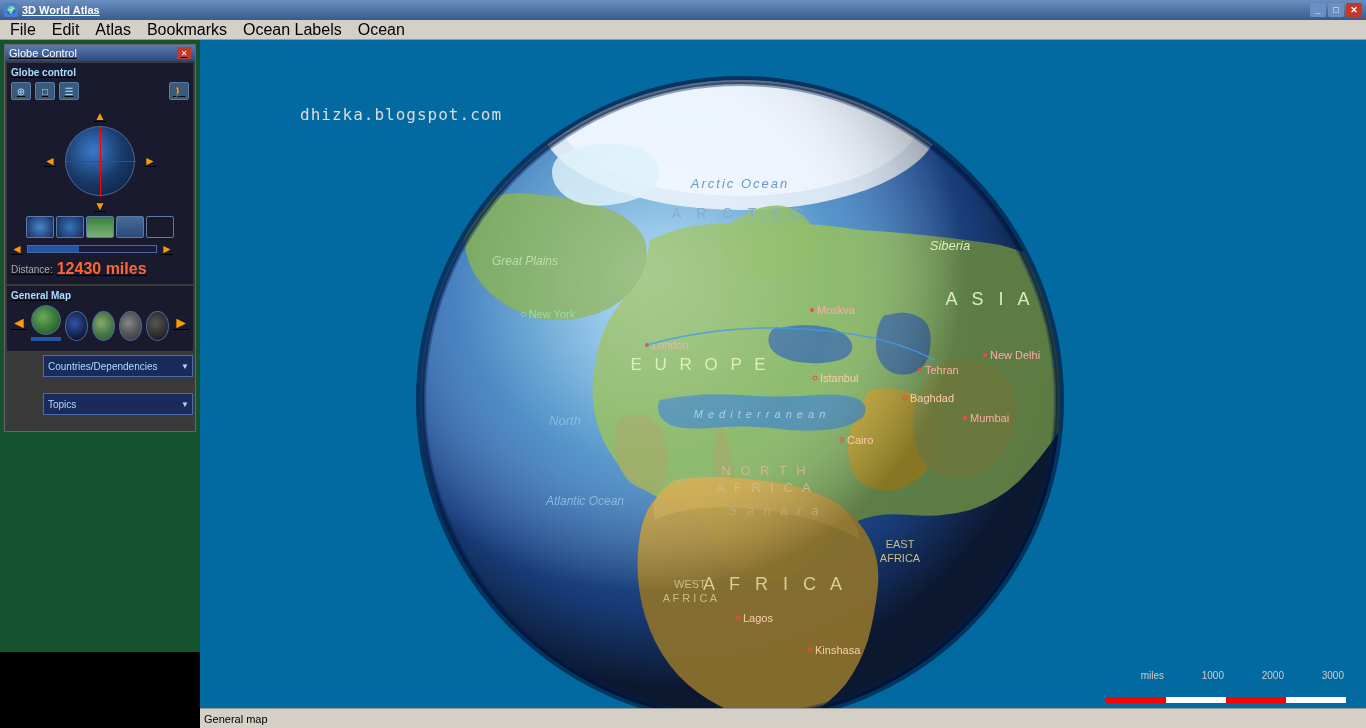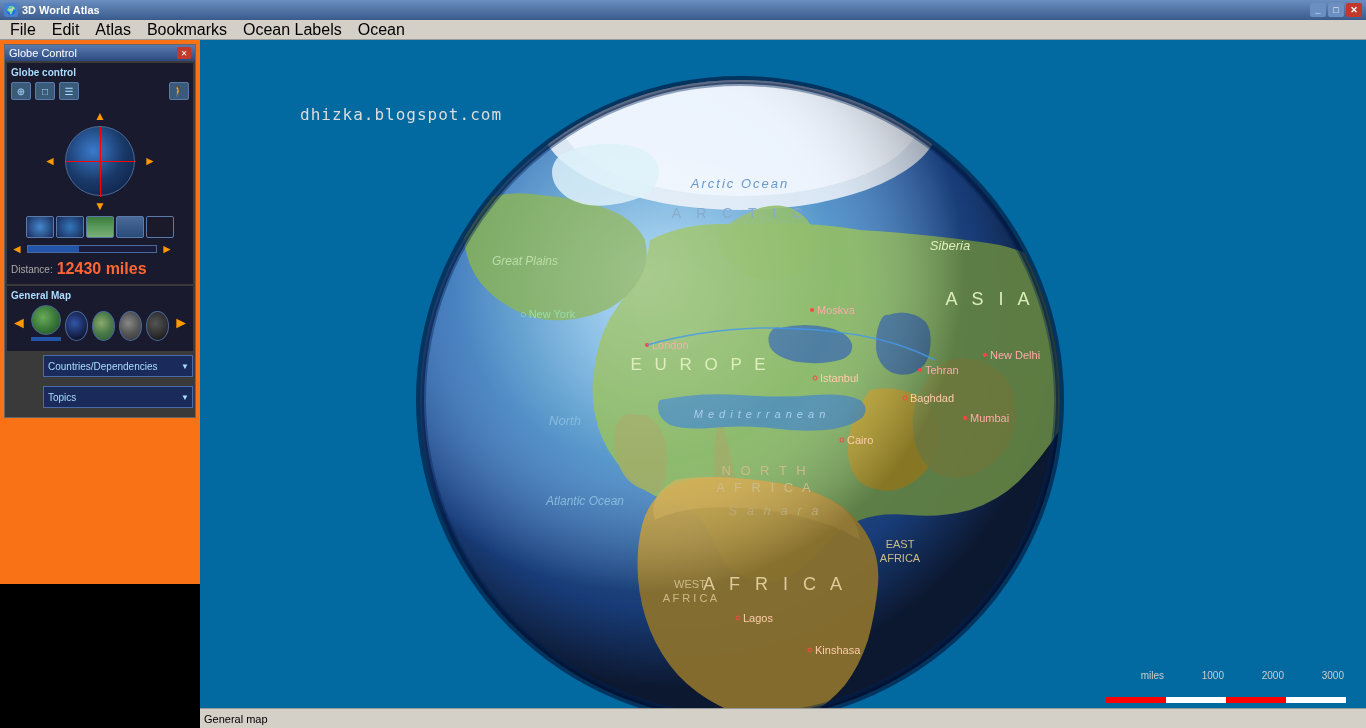--- a/index.html
+++ b/index.html
@@ -27,20 +27,21 @@
       background: #4a7fcc;
       border-radius: 2px;
       display: flex; align-items: center; justify-content: center;
       font-size: 8px; color: white;
     }
     #title-text {
       flex: 1;
       color: white;
       font-size: 11px;
       font-weight: bold;
+      text-decoration: underline;
     }
     #window-controls {
       display: flex; gap: 2px;
     }
     .win-btn {
       width: 16px; height: 14px;
       display: flex; align-items: center; justify-content: center;
       font-size: 9px; cursor: pointer; border-radius: 2px;
       color: white; font-weight: bold;
     }
@@ -68,25 +69,26 @@
     #main-content {
       display: flex;
       width: 1366px;
       height: 688px; 
       background: #000;
     }
 
     
     #left-panel {
       width: 200px;
-      height: 544px;
-      background: #f97316;
+      height: 612px;
+      background: #14532d;
       display: flex;
       flex-direction: column;
       flex-shrink: 0;
+      text-decoration: underline;
     }
 
     
     #globe-control-window {
       background: #3a3a3a;
       border: 1px solid #666;
       margin: 4px;
       flex-shrink: 0;
     }
     #globe-control-title {
@@ -237,21 +239,21 @@
       width: 30px; height: 4px;
       background: #2255aa;
       margin-top: 2px;
     }
 
     
     #dropdowns {
       margin: 4px 2px;
     }
     .dropdown-row {
-      margin-bottom: 9px;
+      margin-bottom: 16px;
       padding-left: 36px;
     }
     .panel-select {
       width: 100%;
       height: 22px;
       background: #1a2a5a;
       color: #aaddff;
       border: 1px solid #4a6aaa;
       font-size: 10px;
       padding: 0 4px;

